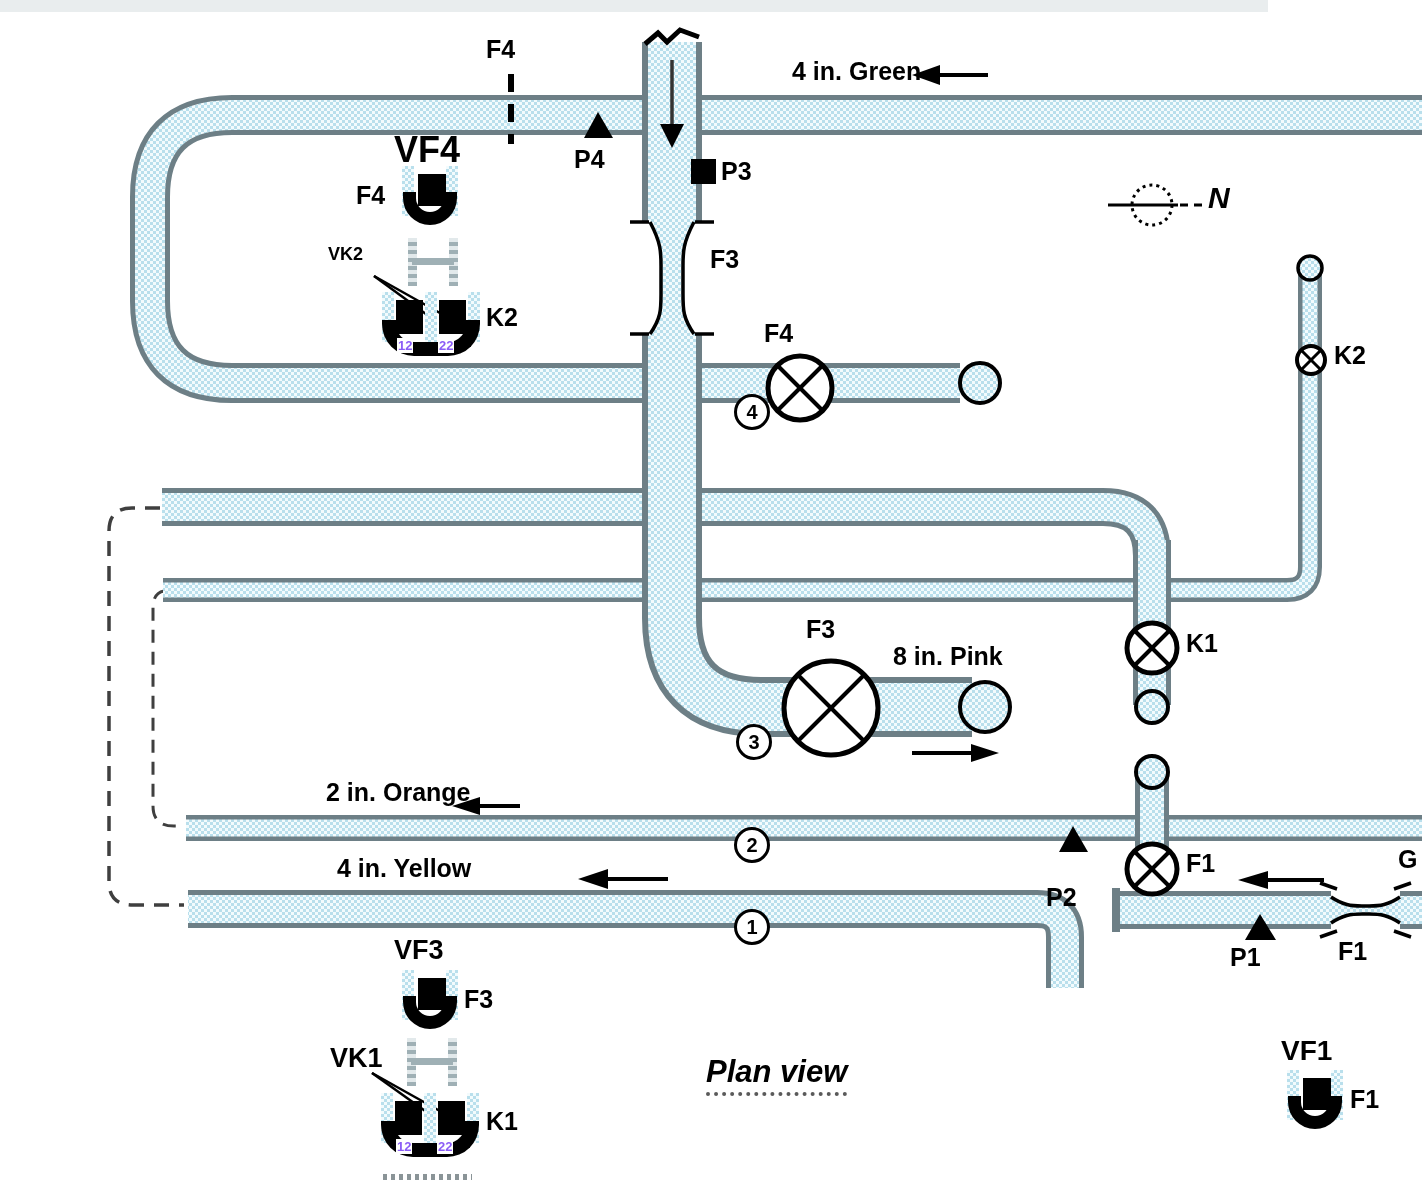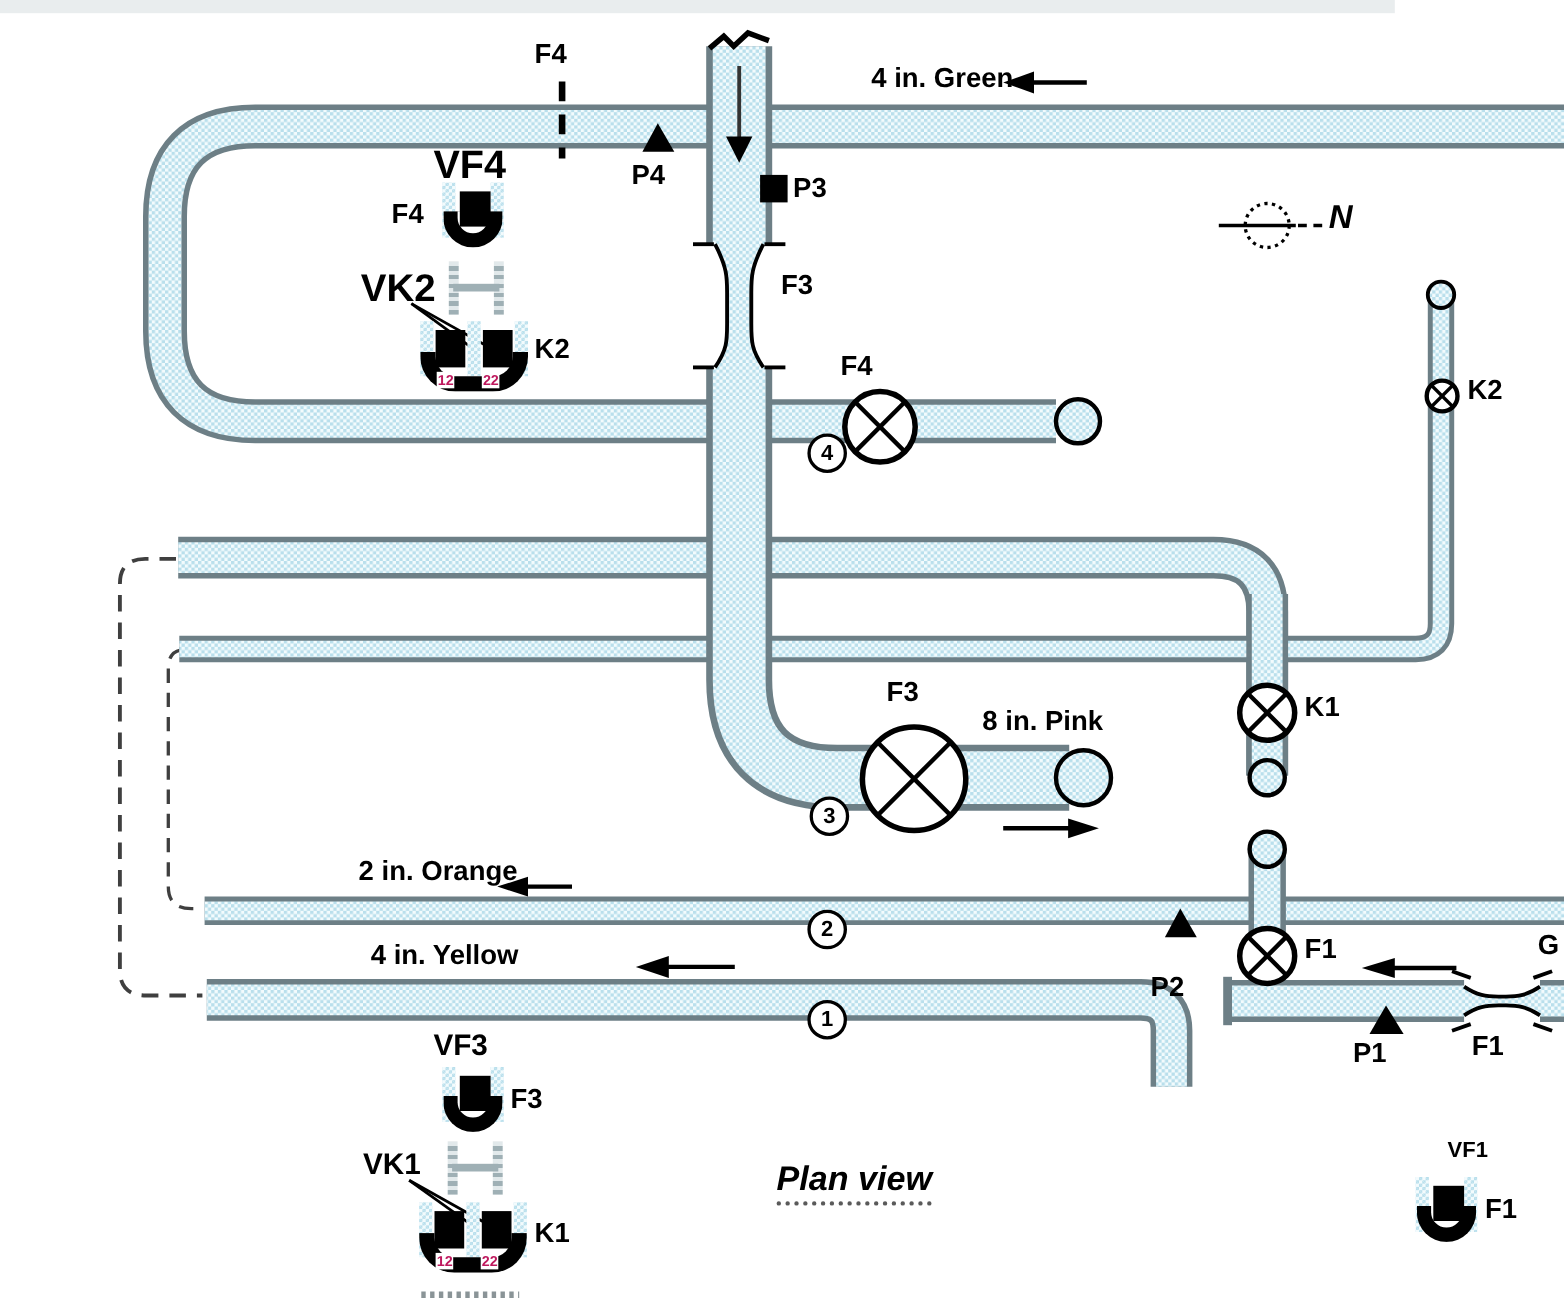--- a/index.html
+++ b/index.html
@@ -10,21 +10,21 @@
   .numcircle{position:absolute;width:30px;height:30px;border:3px solid #000;border-radius:50%;
              background:#fff;text-align:center;font:bold 20px/30px "Liberation Sans",sans-serif;color:#000;}
   .chkblue{background-color:#f3fbfd;
     background-image:linear-gradient(45deg,#b9dfec 25%,transparent 25%,transparent 75%,#b9dfec 75%),
                      linear-gradient(45deg,#b9dfec 25%,transparent 25%,transparent 75%,#b9dfec 75%);
     background-position:0 0,3px 3px;background-size:6px 6px;}
   .clamp{position:absolute;}
   .clamp .strip{position:absolute;top:0;width:12px;height:50px;}
   .clamp .sq{position:absolute;background:#000;}
   .clamp .u{position:absolute;border:13px solid #000;border-top:none;border-radius:0 0 30px 30px;background:transparent;}
-  .clamp .sub{position:absolute;top:46px;background:#fff;color:#be185d;
+  .clamp .sub{position:absolute;top:46px;background:#fff;color:#8b5cf6;
               font:bold 13px/15px "Liberation Sans",sans-serif;padding:0 1px;}
   .hsym{position:absolute;width:50px;height:48px;}
   .hsym .vbar{position:absolute;top:0;width:9px;height:48px;
         background:repeating-linear-gradient(0deg,#9fb0b5 0 4px,#e2e9eb 4px 8px);}
   .hsym .cross{position:absolute;top:20px;left:4px;right:4px;height:7px;background:#9fb0b5;}
   .topstrip{position:absolute;left:0;top:0;width:1268px;height:12px;background:#e9edee;}
   .planline{border-bottom:4px dotted #5a5a5a;padding-bottom:3px;font-size:31px;}
 </style>
 </head>
 <body>
@@ -225,21 +225,21 @@
     <div class="sq" style="left:16px;top:8px;width:28px;height:32px"></div>
     <div class="u" style="left:1px;top:26px;width:28px;height:20px"></div>
   </div>
   <div class="lbl" style="left:356px;top:182px">F4</div>
 
   <div class="hsym" style="left:408px;top:238px">
     <div class="vbar" style="left:0"></div>
       <div class="vbar" style="right:0"></div>
       <div class="cross"></div>
   </div>
-  <div class="lbl" style="left:328px;top:245px;font-size:35px">VK2</div>
+  <div class="lbl" style="left:328px;top:245px;font-size:18px">VK2</div>
   <div class="clamp" style="left:382px;top:292px;width:98px;height:76px">
     <div class="strip chkblue" style="left:0"></div>
     <div class="strip chkblue" style="left:43px"></div>
     <div class="strip chkblue" style="left:86px"></div>
     <div class="sq" style="left:14px;top:8px;width:27px;height:34px"></div>
     <div class="sq" style="left:57px;top:8px;width:27px;height:34px"></div>
     <div class="u" style="left:0;top:28px;width:70px;height:22px;border-width:14px;border-radius:0 0 32px 32px"></div>
     <div class="sub" style="left:15px">12</div>
     <div class="sub" style="left:56px">22</div>
   </div>
@@ -265,21 +265,21 @@
     <div class="strip chkblue" style="left:43px"></div>
     <div class="strip chkblue" style="left:86px"></div>
     <div class="sq" style="left:14px;top:8px;width:27px;height:34px"></div>
     <div class="sq" style="left:57px;top:8px;width:27px;height:34px"></div>
     <div class="u" style="left:0;top:28px;width:70px;height:22px;border-width:14px;border-radius:0 0 32px 32px"></div>
     <div class="sub" style="left:15px">12</div>
     <div class="sub" style="left:56px">22</div>
   </div>
   <div class="lbl" style="left:486px;top:1108px">K1</div>
 
-  <div class="lbl" style="left:1316px;top:1036px;font-size:20px">VF1</div>
+  <div class="lbl" style="left:1281px;top:1036px;font-size:28px">VF1</div>
   <div class="clamp" style="left:1287px;top:1070px;width:56px;height:74px">
     <div class="strip chkblue" style="left:0"></div>
     <div class="strip chkblue" style="left:44px"></div>
     <div class="sq" style="left:16px;top:8px;width:28px;height:32px"></div>
     <div class="u" style="left:1px;top:26px;width:28px;height:20px"></div>
   </div>
   <div class="lbl" style="left:1350px;top:1086px">F1</div>
 
 </div>
 

